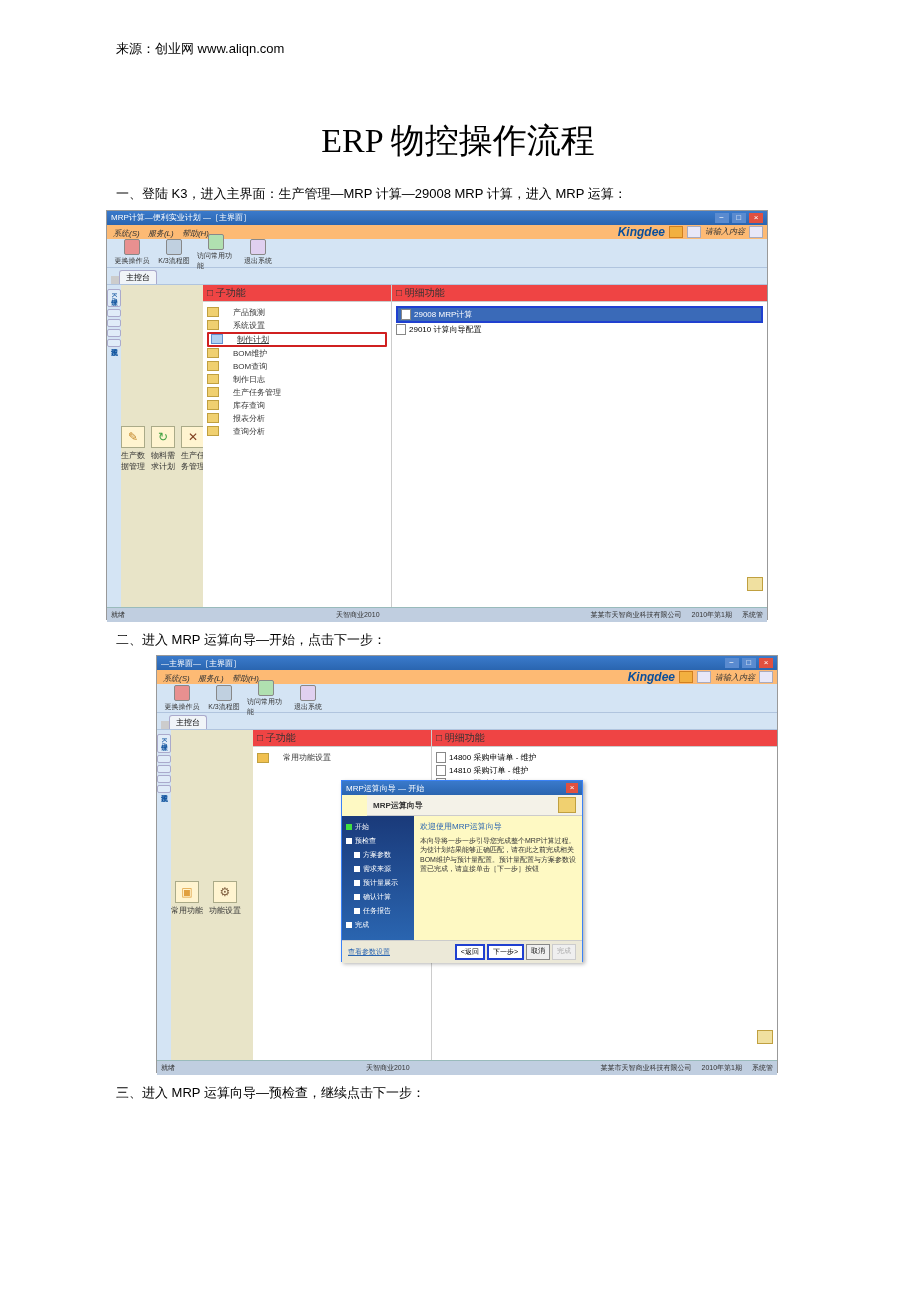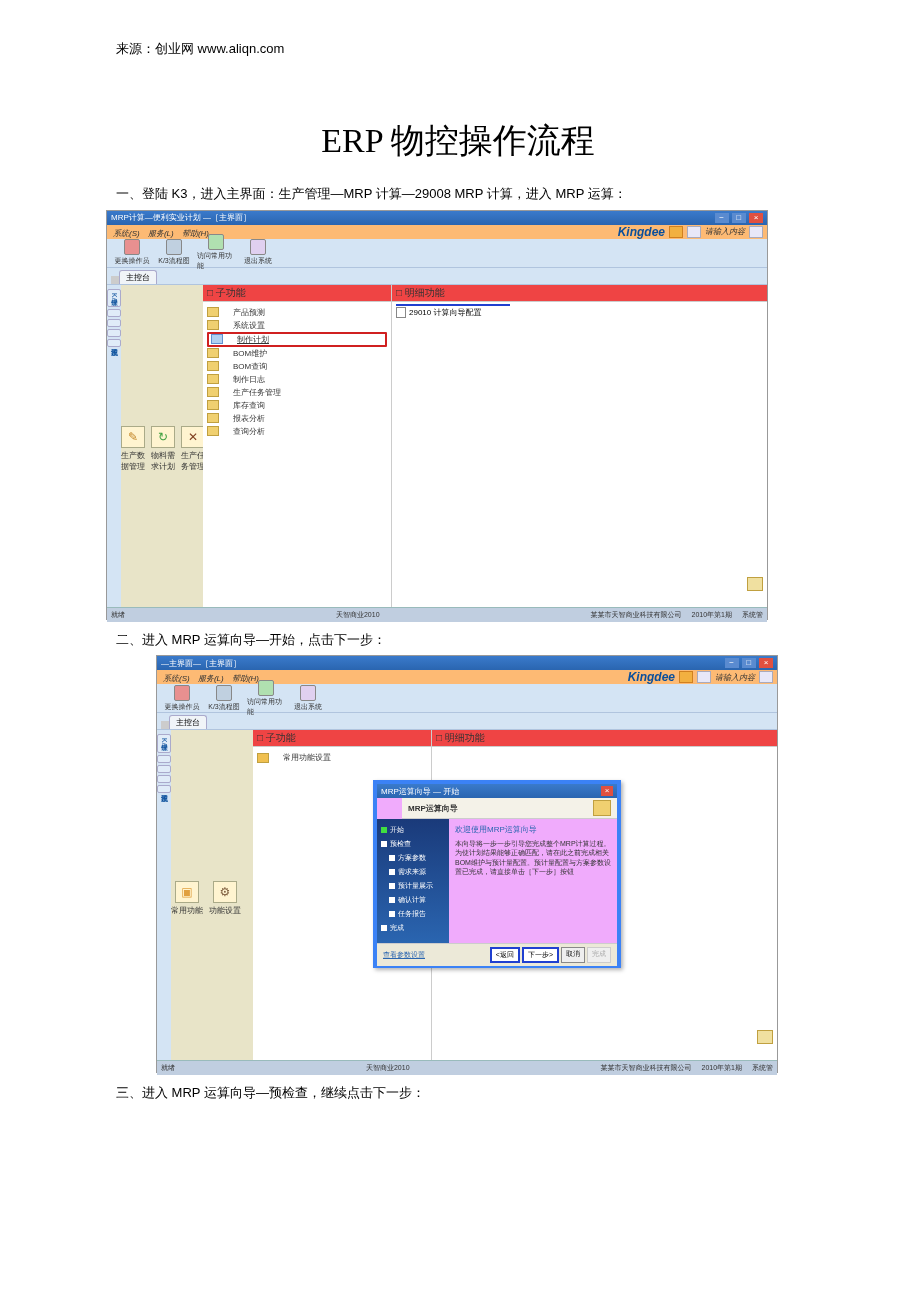--- a/index.html
+++ b/index.html
@@ -208,26 +208,26 @@
     font-size:7px;
     color:#333;
     padding:0 4px;
   }
   .statusbar .sb-right { display:flex; gap:10px;}
   .sb-tool { position:absolute; right:4px; bottom:16px; width:14px; height:12px; background:#f0e0a0; border:1px solid #c0a040;}
 
   
   .dialog {
     position:absolute;
-    left:216px;
+    left:184px;
     top:50px;
     width:240px;
     height:180px;
-    border:4px solid #3b82f6;
-    background:#f0abfc;
+    border:1px solid #3b82f6;
+    background:#fef9c3;
     box-shadow: 2px 2px 4px rgba(0,0,0,0.3);
     z-index:5;
     font-size:8px;
   }
   .dlg-title {
     height:14px;
     background: linear-gradient(#3a7acb, #2a65b0);
     color:#fff;
     font-size:8px;
     display:flex;
@@ -385,20 +385,24 @@
             </div>
           <div class="tree-item">
               <span class="folder"></span>
               <span>查询分析</span>
             </div>
         </div>
       </div>
       <div class="right-col">
         <div class="col-head">□ <span>明细功能</span></div>
         <div class="right-list">
+          <div class="ritem boxed">
+              <span class="doc-icon"></span>
+              <span>29008  MRP计算</span>
+            </div>
           <div style="border:2px solid #2040d0; width:110px; border-top:none; margin-top:-2px;"></div>
           <div class="ritem">
               <span class="doc-icon"></span>
               <span>29010  计算向导配置</span>
             </div>
         </div>
         <div class="sb-tool"></div>
       </div>
     </div>
     <div class="statusbar">
@@ -481,20 +485,38 @@
         <div class="col-head">□ <span>子功能</span></div>
         <div class="tree">
           <div class="tree-item">
               <span class="folder orange"></span>
               <span>常用功能设置</span>
             </div>
         </div>
       </div>
       <div class="right-col">
         <div class="col-head">□ <span>明细功能</span></div>
+        <div class="right-list">
+          <div class="ritem">
+              <span class="doc-icon"></span>
+              <span>14800  采购申请单 - 维护</span>
+            </div>
+          <div class="ritem">
+              <span class="doc-icon"></span>
+              <span>14810  采购订单 - 维护</span>
+            </div>
+          <div class="ritem">
+              <span class="doc-icon"></span>
+              <span>18040  即时库存查询</span>
+            </div>
+          <div class="ritem">
+              <span class="doc-icon"></span>
+              <span>20024  销售报价单 - 打印</span>
+            </div>
+        </div>
         <div class="sb-tool"></div>
       </div>
 
       <div class="dialog">
         <div class="dlg-title">
           <span>MRP运算向导 — 开始</span>
           <span class="dlg-close">×</span>
         </div>
         <div class="dlg-header">
           <span>MRP运算向导</span>

